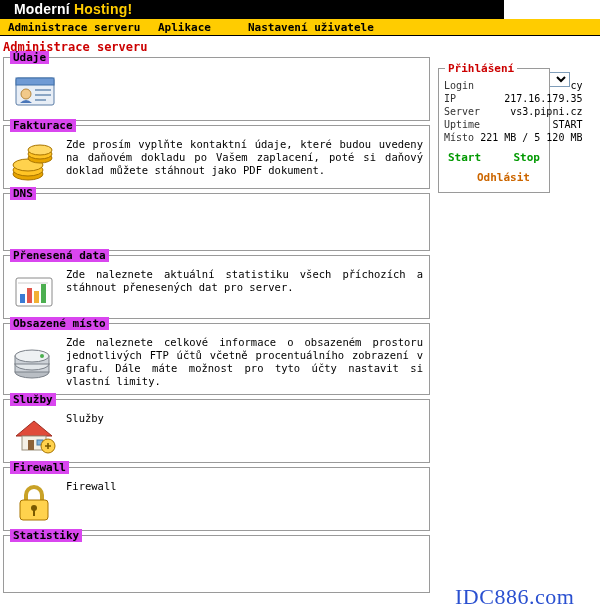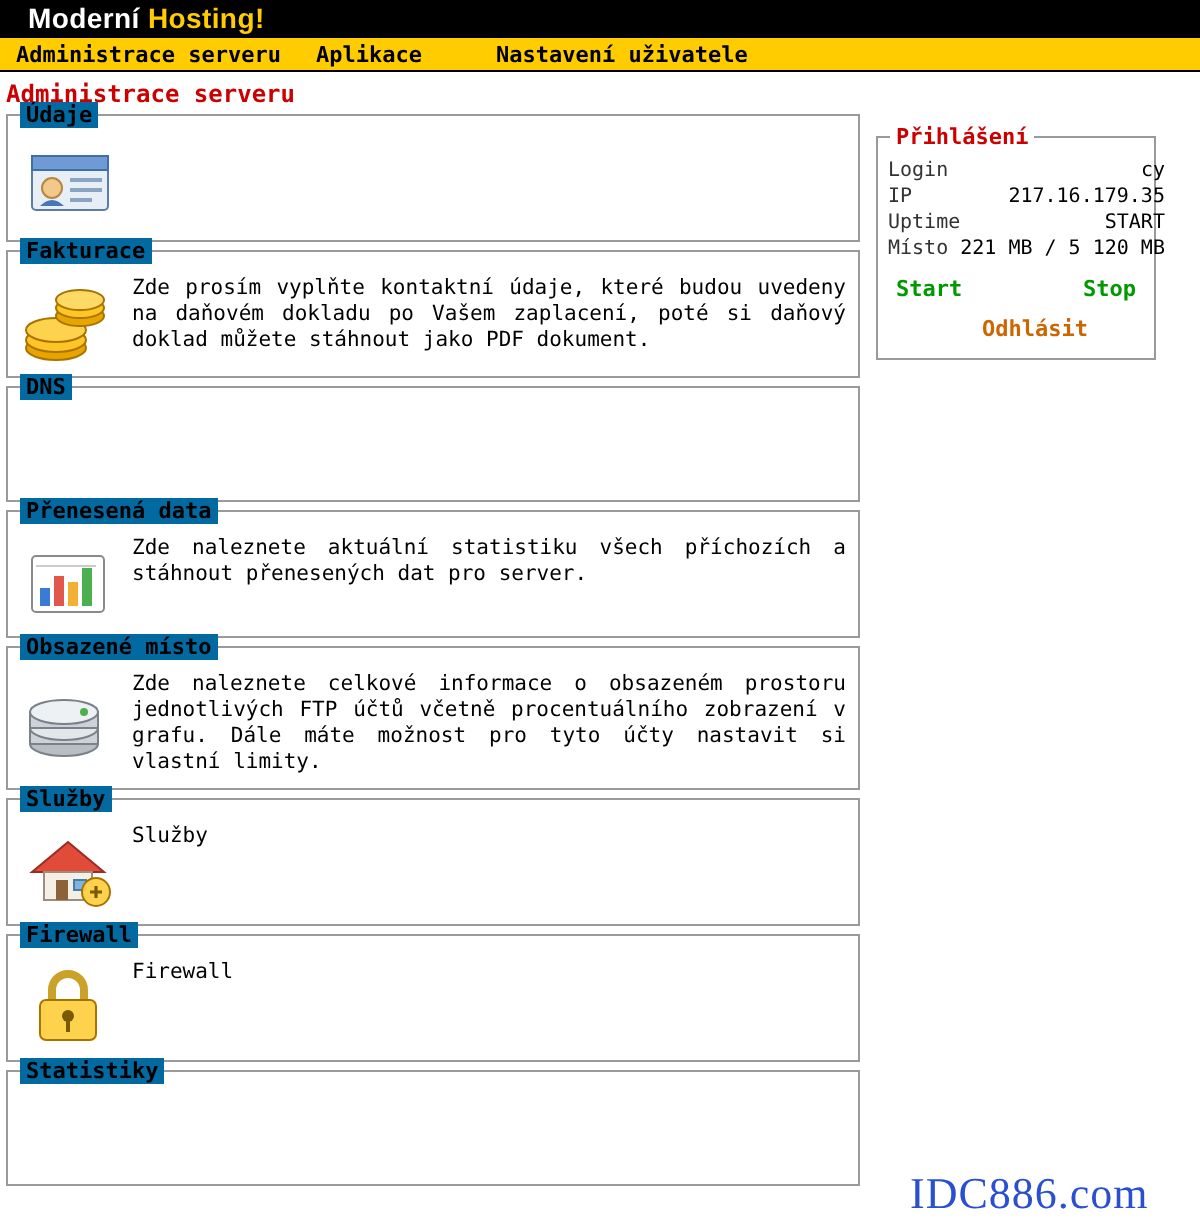--- a/index.html
+++ b/index.html
@@ -7,21 +7,21 @@
     margin: 0; padding: 0;
     width: 600px; height: 615px;
     background: #ffffff;
     font-family: "DejaVu Sans Mono", monospace;
     font-size: 11px;
     color: #000;
     overflow: hidden;
   }
   
   .topbar {
-    width: 600px; height: 19px;
+    width: 504px; height: 19px;
     background: #000000;
     position: relative;
   }
   .logo {
     position: absolute; left: 14px; top: 1px;
     font-family: "Liberation Sans", sans-serif;
     font-size: 14px; font-weight: bold;
     letter-spacing: .2px;
   }
   .logo .w1 { color: #ffffff; }
@@ -61,21 +61,21 @@
   
   .sect {
     position: relative;
     margin: 0 2px 4px 3px;
     border: 1px solid #9a9a9a;
     min-height: 58px;
     padding: 10px 6px 6px 6px;
   }
   .sect .legend {
     position: absolute; top: -7px; left: 6px;
-    background: #0369a1;
+    background: #d946ef;
     padding: 0 3px;
     font-size: 11px; font-weight: bold;
     color: #000;
     font-family: "DejaVu Sans Mono", monospace;
     white-space: nowrap;
   }
   .sect .body {
     display: flex;
     align-items: flex-start;
   }
@@ -90,21 +90,21 @@
     font-size: 10.5px;
     line-height: 13px;
     color: #000;
     padding-top: 2px;
     text-align: justify;
   }
 
   
   .rightpanel {
     position: absolute; left: 438px; top: 32px;
-    width: 140px;
+    width: 112px;
   }
   .loginbox {
     position: relative;
     border: 1px solid #9a9a9a;
     padding: 10px 5px 8px 5px;
     background: #fff;
   }
   .loginbox .legend {
     position: absolute; top: -7px; left: 6px;
     background: #fff; padding: 0 3px;
@@ -317,20 +317,24 @@
         <tbody>
             <tr>
           <td class="k">Login</td>
           <td class="v">cy</td>
         </tr>
         <tr>
           <td class="k">IP</td>
           <td class="v">217.16.179.35</td>
         </tr>
         <tr>
+          <td class="k">Server</td>
+          <td class="v">vs3.pipni.cz</td>
+        </tr>
+        <tr>
           <td class="k">Uptime</td>
           <td class="v">START</td>
         </tr>
         <tr>
           <td class="k">Místo</td>
           <td class="v">221 MB / 5 120 MB</td>
         </tr>
       </tbody>
         </table>
       <div class="startstop">

